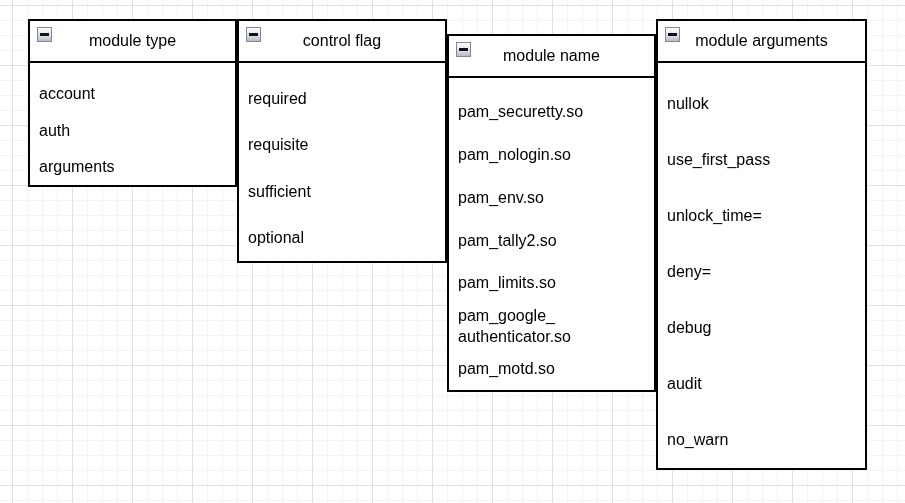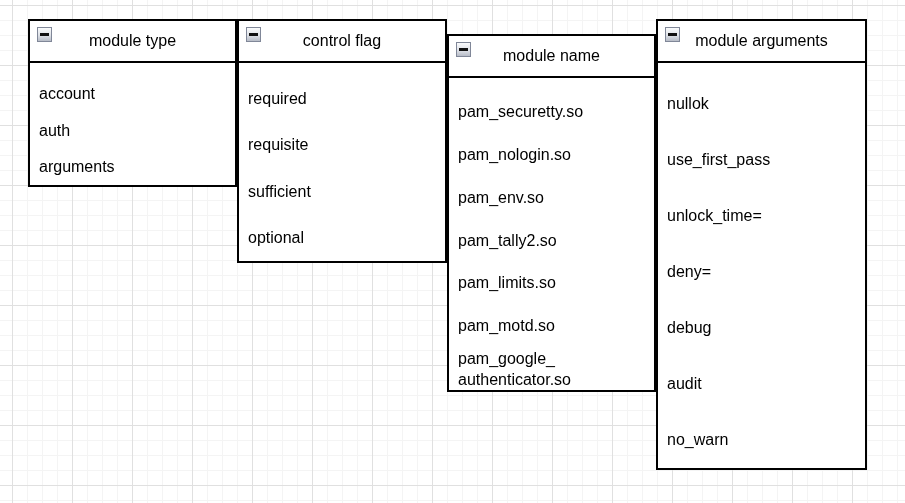--- a/index.html
+++ b/index.html
@@ -119,23 +119,23 @@
         <span class="minus"></span>
       </button>
       <span class="list-title">module name</span>
     </div>
     <div class="list-body">
         <div class="list-row"><span>pam_securetty.so</span></div>
         <div class="list-row"><span>pam_nologin.so</span></div>
         <div class="list-row"><span>pam_env.so</span></div>
         <div class="list-row"><span>pam_tally2.so</span></div>
         <div class="list-row"><span>pam_limits.so</span></div>
-        <div class="list-row"><span>pam_motd.so</span></div>
         <div class="list-row"><span>pam_google_
 authenticator.so</span></div>
+        <div class="list-row"><span>pam_motd.so</span></div>
       </div>
   </div>
 
   <div class="list-box" style="left: 656px; top: 19px; width: 211px; height: 451px;">
     <div class="list-header">
       <button class="collapse-btn">
         <span class="minus"></span>
       </button>
       <span class="list-title">module arguments</span>
     </div>

